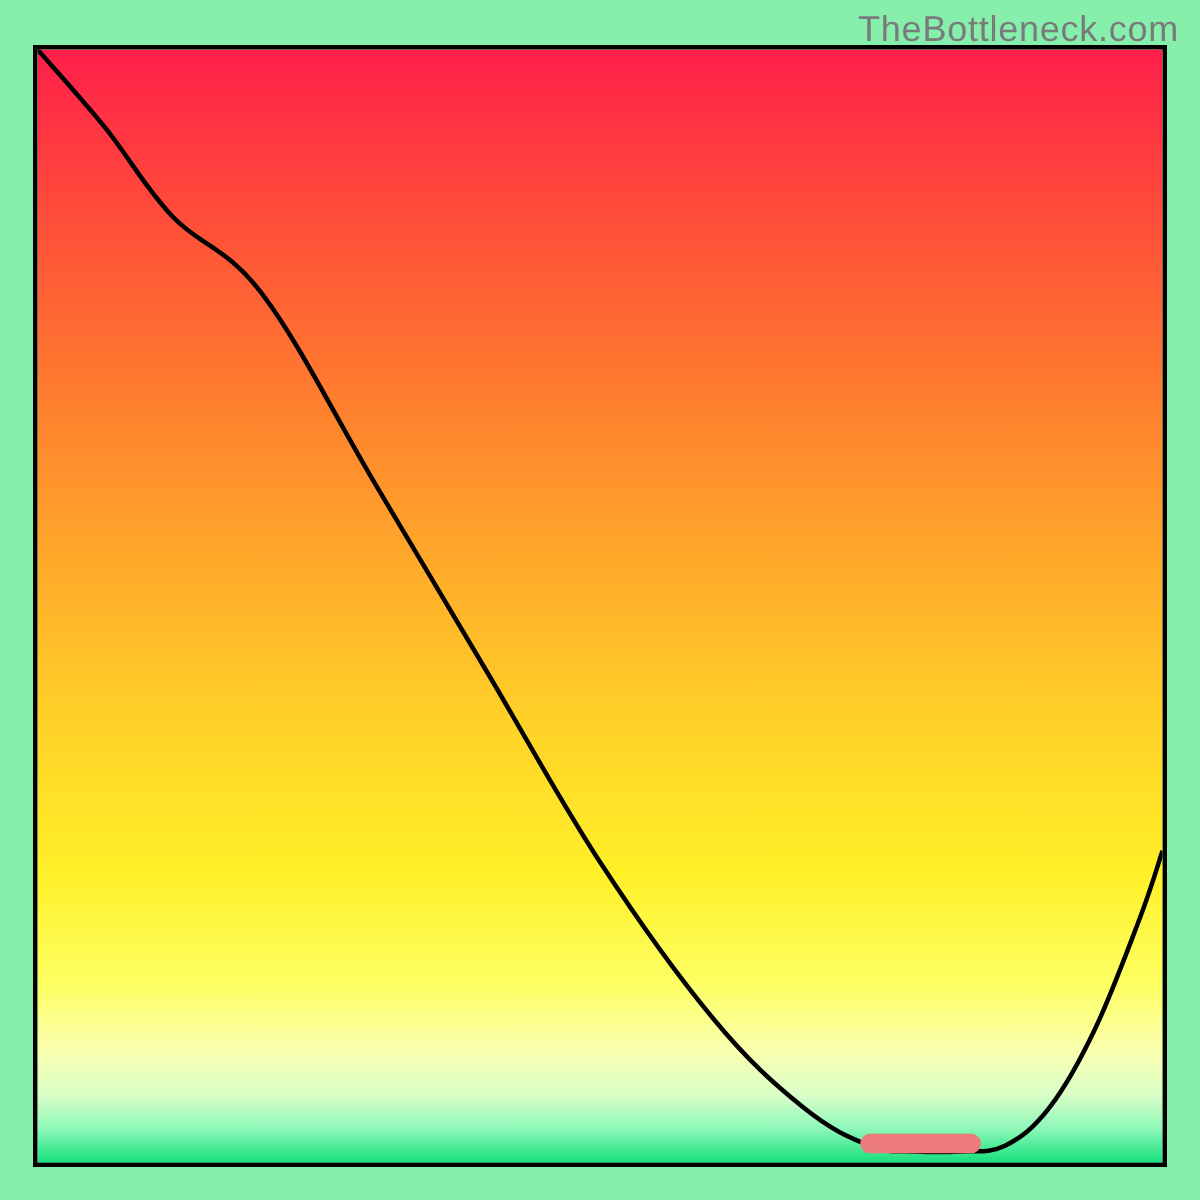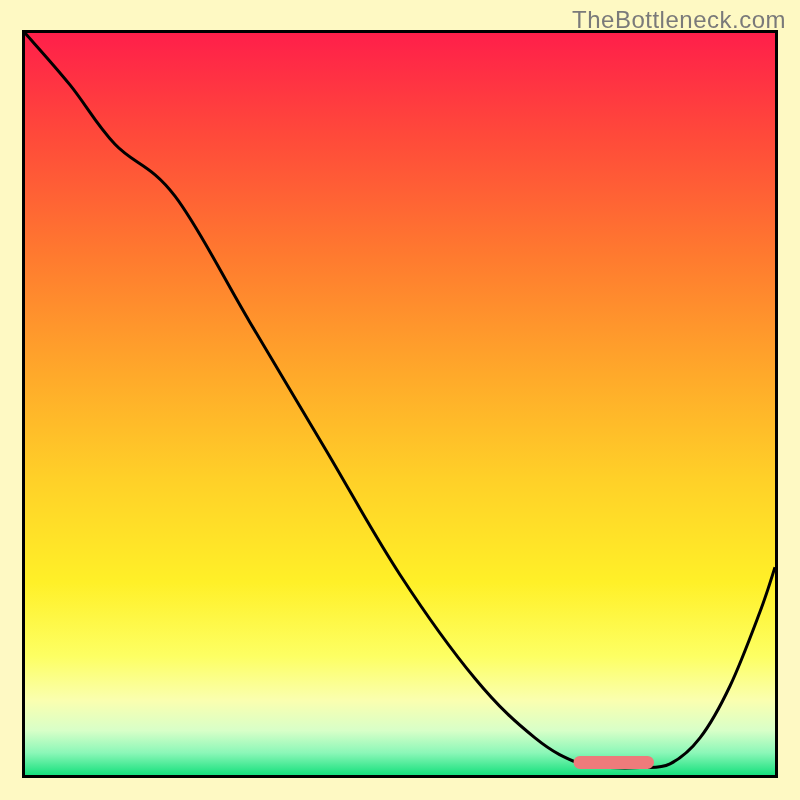--- a/index.html
+++ b/index.html
@@ -8,21 +8,21 @@
     width: 800px;
     height: 800px;
     overflow: hidden;
     background: #ffffff;
     font-family: Arial, Helvetica, sans-serif;
   }
   .outer {
     position: relative;
     width: 800px;
     height: 800px;
-    background: #fef9c3;
+    background: #86efac;
   }
   .watermark {
     position: absolute;
     top: 6px;
     right: 14px;
     color: #7a7a7a;
     font-size: 24px;
     letter-spacing: 0.5px;
     font-weight: 400;
     z-index: 10;

